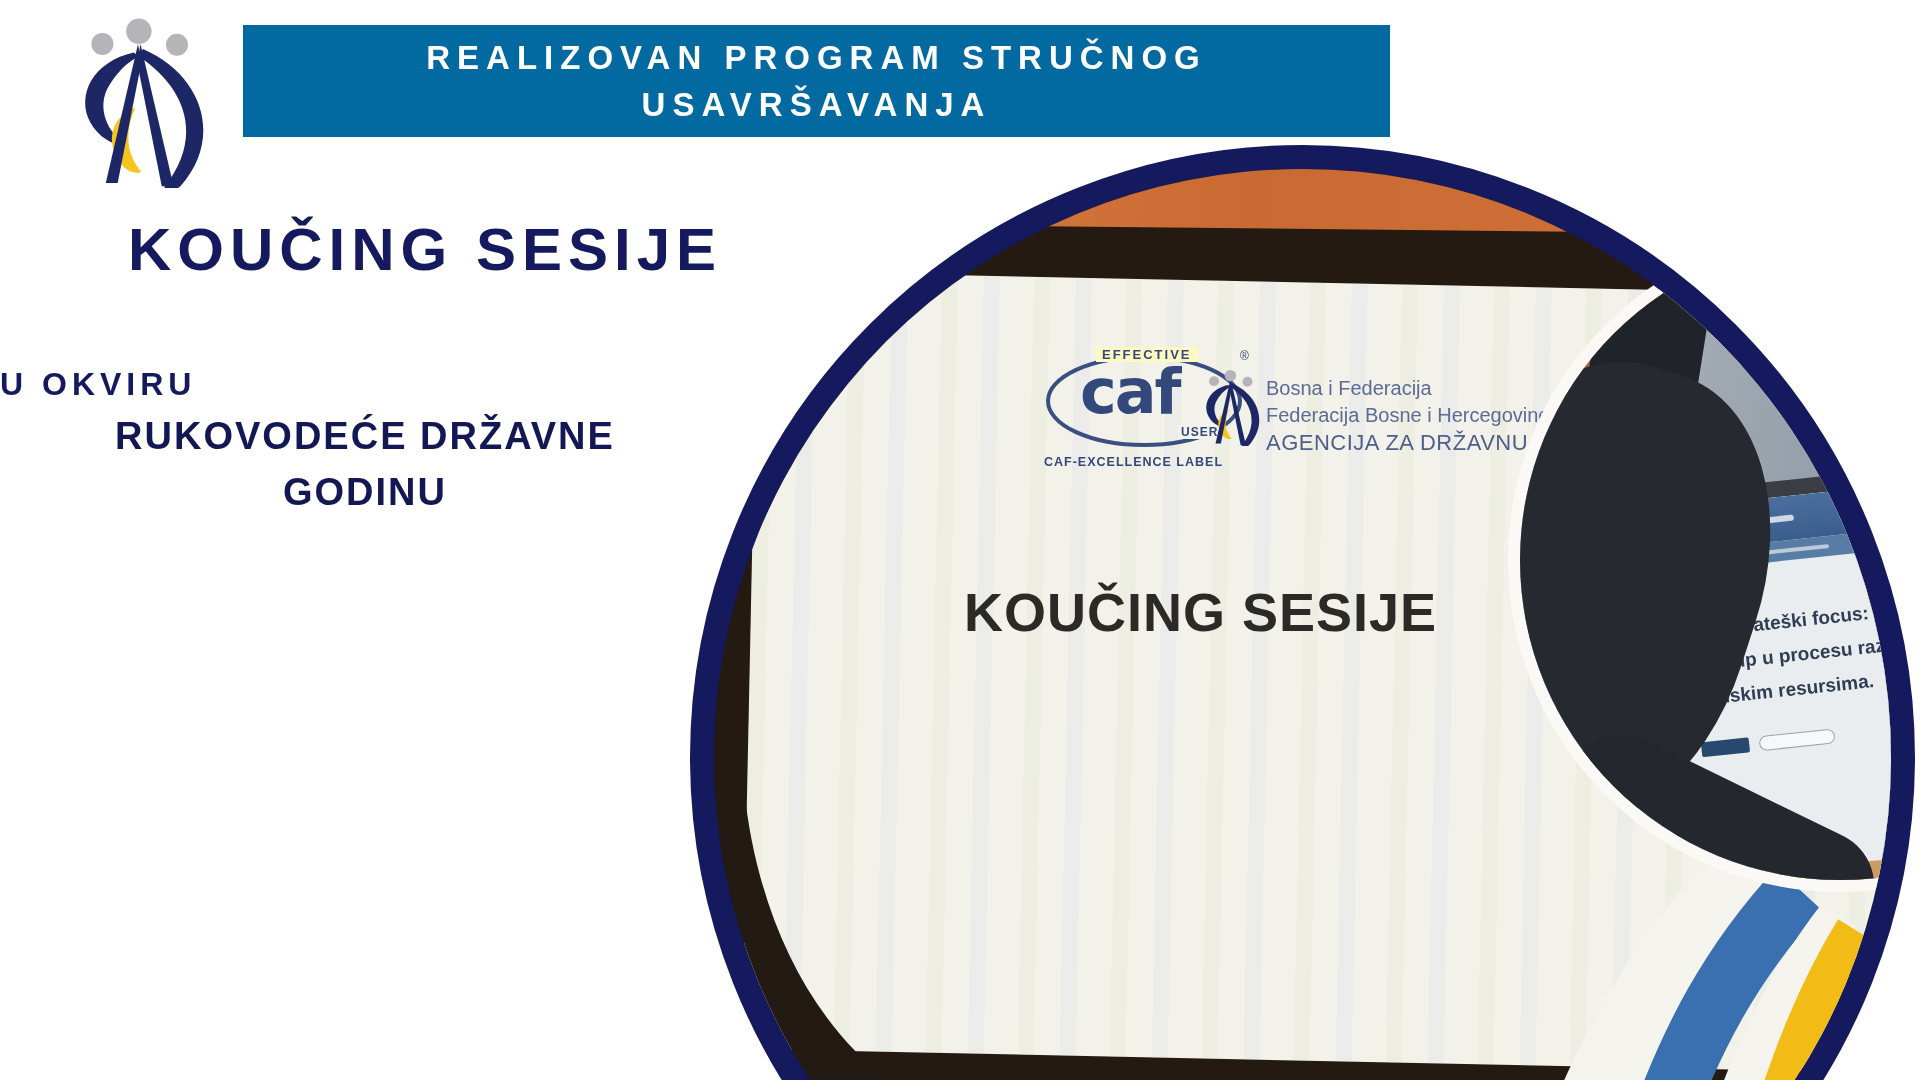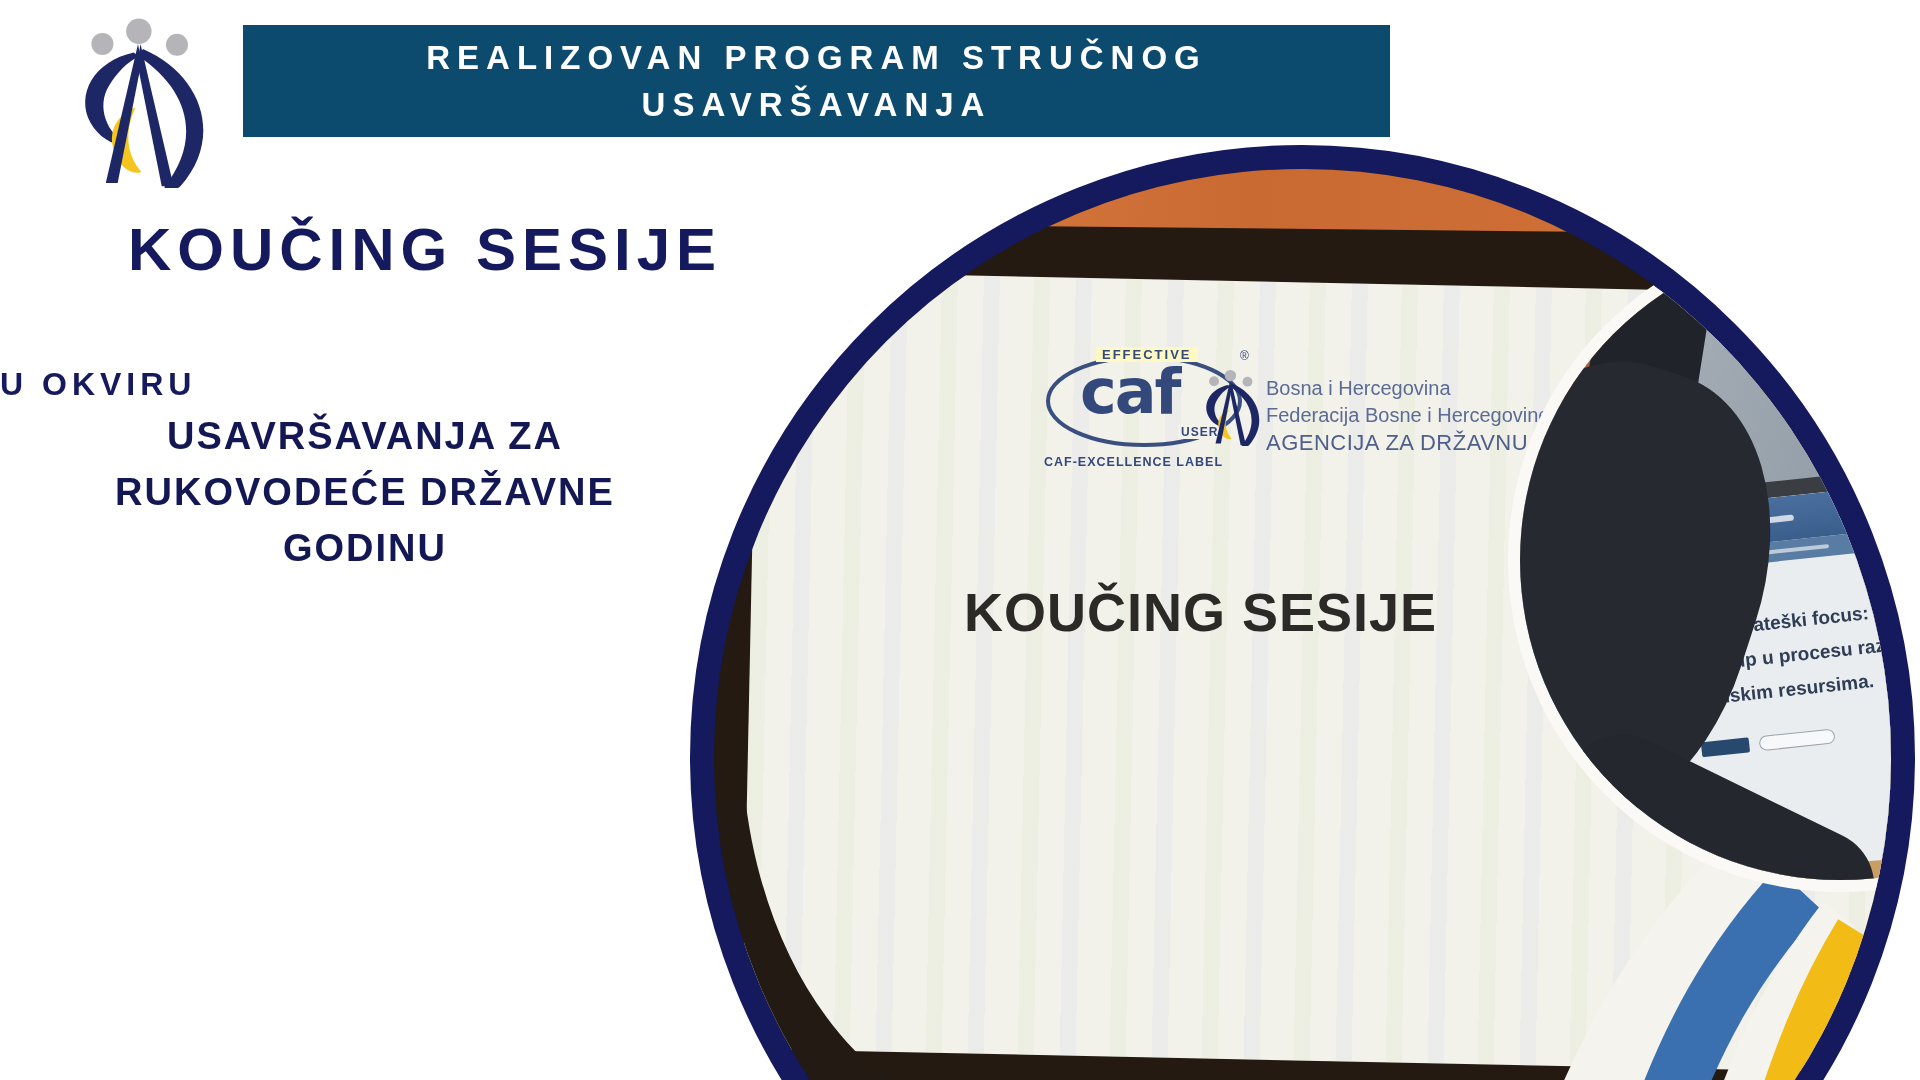--- a/index.html
+++ b/index.html
@@ -8,21 +8,21 @@
     position:relative; width:1920px; height:1080px; overflow:hidden;
     background:#ffffff; font-family:"Liberation Sans", sans-serif;
   }
 
   
   .brand-logo { position:absolute; left:52px; top:10px; width:172px; height:178px; }
 
   
   .banner {
     position:absolute; left:243px; top:25px; width:1147px; height:112px;
-    background:#0c4a6e; color:#ffffff;
+    background:#0369a1; color:#ffffff;
     display:flex; flex-direction:column; align-items:center; justify-content:center; gap:9px;
   }
   .banner-line { font-size:33px; font-weight:700; letter-spacing:7px; white-space:nowrap; }
 
   
   .hero-title {
     position:absolute; left:60px; top:215px; width:730px; text-align:center;
     font-size:60px; font-weight:800; letter-spacing:6px; color:#151a5e; white-space:nowrap;
   }
   .hero-subtitle {
@@ -162,21 +162,20 @@
   </svg>
 
   <div class="banner">
     <div class="banner-line">REALIZOVAN PROGRAM STRUČNOG</div>
     <div class="banner-line">USAVRŠAVANJA</div>
   </div>
 
   <div class="hero-title">KOUČING SESIJE</div>
   <div class="hero-subtitle">U OKVIRU</div>
   <div class="hero-desc">
-    <div>USAVRŠAVANJA ZA</div>
     <div>RUKOVODEĆE DRŽAVNE</div>
     <div>GODINU</div>
   </div>
 
   <div class="photo-circle">
     <div class="wall-orange"></div>
     <div class="slide"></div>
 
     <svg class="deco-svg" viewBox="0 0 1177 1177">
       <path d="M 30 620 C 45 760 105 870 200 930 L 150 995 C 55 905 5 760 2 640 Z" fill="#221a13"></path>
@@ -195,21 +194,21 @@
       <div class="caf-word">caf</div>
       <div class="caf-user">USER</div>
       <div class="caf-label">CAF-EXCELLENCE LABEL</div>
     </div>
 
     <svg class="mini-logo" viewBox="0 0 200 210">
       <use href="#adsLogo"></use>
     </svg>
 
     <div class="agency-block">
-      <div class="agency-line1">Bosna i Hercegovina</div>
+      <div class="agency-line1">Bosna i Federacija</div>
       <div class="agency-line2">Federacija Bosne i Hercegovine</div>
       <div class="agency-line3">AGENCIJA ZA DRŽAVNU SLUŽBU</div>
     </div>
 
     <div class="slide-title">KOUČING SESIJE</div>
 
 
     <div class="inset-photo">
       <div class="strip-light"></div>
       <div class="brick"></div>

